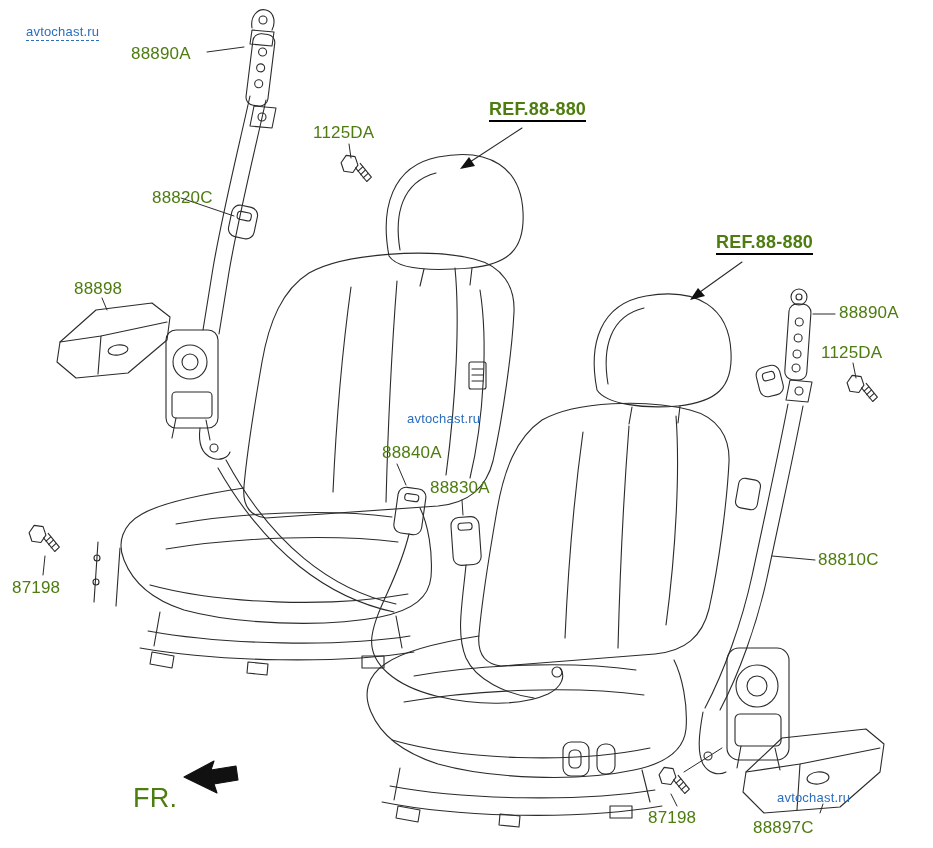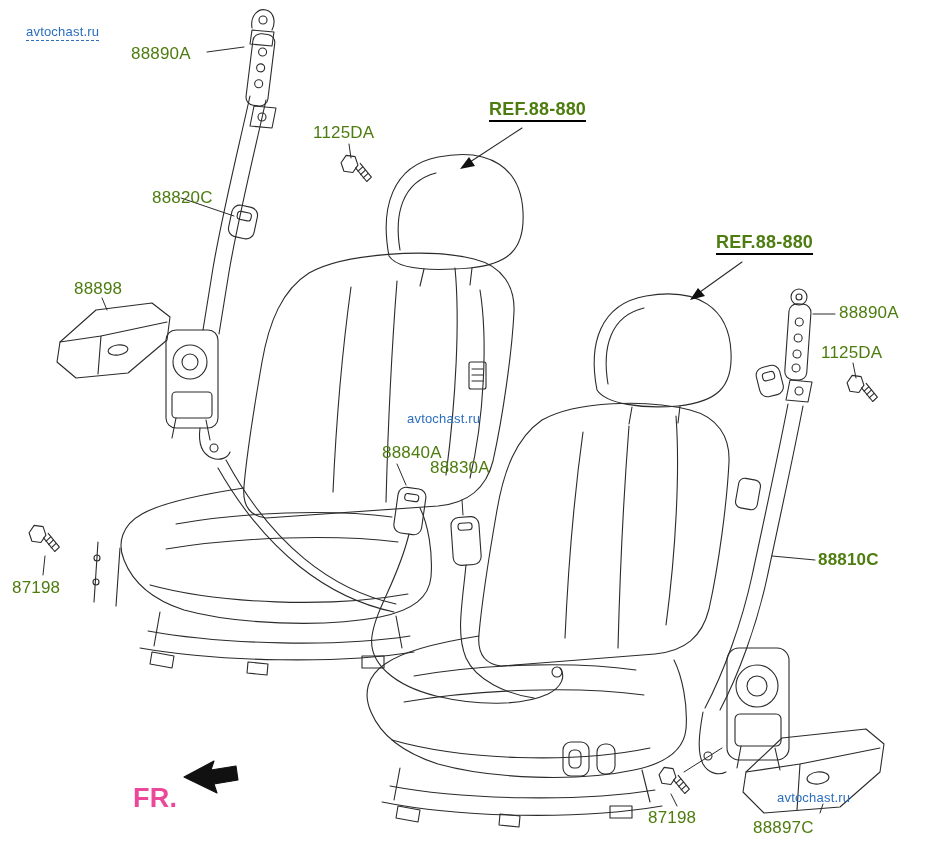--- a/index.html
+++ b/index.html
@@ -23,38 +23,38 @@
     font-size:18px;
     border-bottom:2px solid #000;
     padding-bottom:0;
   }
   .wm{
     color:#2a6ebd;
     font-size:13px;
   }
   .wm-dashed{border-bottom:1px dashed #2a6ebd;padding-bottom:1px;}
   .fr{
-    font-weight:bold;
+    font-weight:normal;
     font-size:27px;
-    color:#ec4899;
+    color:#4d7c0f;
   }
   
   .pos-wm-tl{left:26px;top:24px;}
   .pos-88890a-top{left:131px;top:44px;}
   .pos-1125da-top{left:313px;top:123px;}
   .pos-ref-left{left:489px;top:99px;}
   .pos-88820c{left:104px;top:188px;margin-left:48px;}
   .pos-88898{left:74px;top:279px;}
   .pos-ref-right{left:716px;top:232px;}
   .pos-88890a-right{left:839px;top:303px;}
   .pos-1125da-right{left:821px;top:343px;}
   .pos-wm-c{left:407px;top:411px;}
   .pos-88840a{left:382px;top:443px;}
-  .pos-88830a{left:430px;top:458px;}
-  .pos-88810c{left:818px;top:550px;font-weight:bold;}
+  .pos-88830a{left:430px;top:478px;}
+  .pos-88810c{left:818px;top:550px;}
   .pos-87198-left{left:12px;top:578px;}
   .pos-87198-bottom{left:648px;top:808px;}
   .pos-88897c{left:753px;top:818px;}
   .pos-wm-br{left:777px;top:790px;}
   .pos-fr{left:133px;top:783px;}
 </style>
 </head>
 <body>
 
 <div id="canvas">

